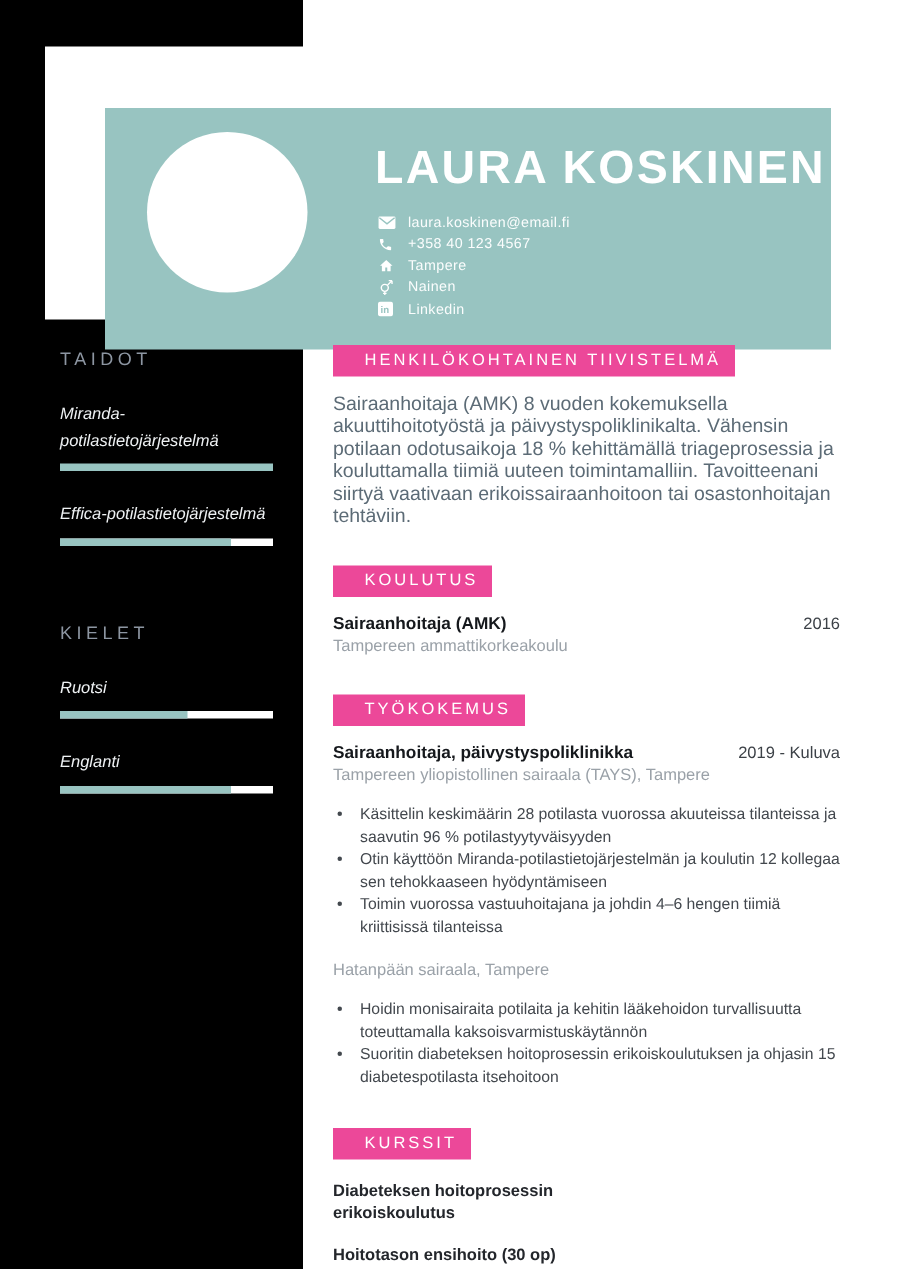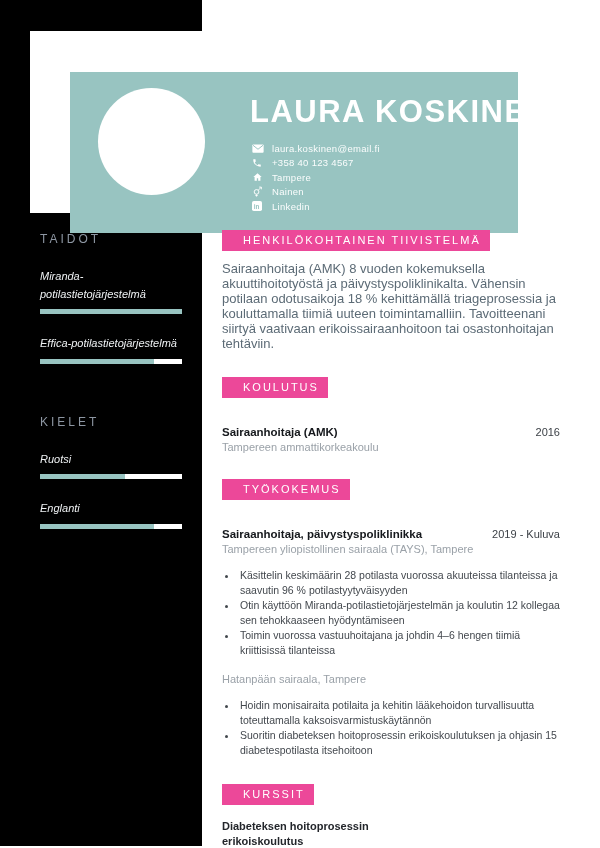--- a/index.html
+++ b/index.html
@@ -23,21 +23,21 @@
   .skill-label { font-size:11px; color:#eef1f3; line-height:1.6; margin-bottom:6px;font-style:italic; }
   .bar { width:142px; height:5px; background:#ffffff; }
   .bar-fill { height:100%; background:#98c4c1; }
   .side-gap { height:30px; }
   
   .header-frame {
     position:absolute; left:30px; top:31px; width:540px; height:182px;
     background:#ffffff;
   }
   .header-band {
-    position:absolute; left:40px; top:41px; width:448px; height:161px;
+    position:absolute; left:40px; top:41px; width:484px; height:161px;
     background:#98c4c1;
   }
   .photo {
     position:absolute; left:28px; top:16px; width:107px; height:107px;
     border-radius:50%; background:#ffffff;
   }
   .name {
     position:absolute; left:180px; top:22px; width:330px;
     font-size:31px; font-weight:700; letter-spacing:1.5px; color:#ffffff;
     white-space:nowrap;
@@ -51,21 +51,21 @@
   .main { position:absolute; left:222px; top:230px; width:338px; }
   .badge {
     display:inline-block; background:#ec4899; color:#ffffff;
     font-size:11px; letter-spacing:2px; font-weight:400;
     padding:4px 9px 5px 21px;
   }
   .summary-text {
     margin-top:10px; font-size:13px; line-height:15px; color:#5c6b76;
   }
   .section { margin-top:26px; }
-  .entry { margin-top:28px; }
+  .entry { margin-top:12px; }
   .entry-head { display:flex; justify-content:space-between; align-items:baseline; }
   .entry-title { font-size:11.5px; font-weight:700; color:#15181c; }
   .entry-date { font-size:11px; color:#3c4147; white-space:nowrap; }
   .entry-org { font-size:11px; color:#9aa1a8; margin-top:3px; }
   ul.bullets { margin:13px 0 0 0; padding-left:16px; }
   ul.bullets li {
     font-size:10.5px; line-height:15px; color:#43484e; padding-left:2px;
   }
   .course-item {
     font-size:11px; font-weight:700; color:#23262b; line-height:15px;

